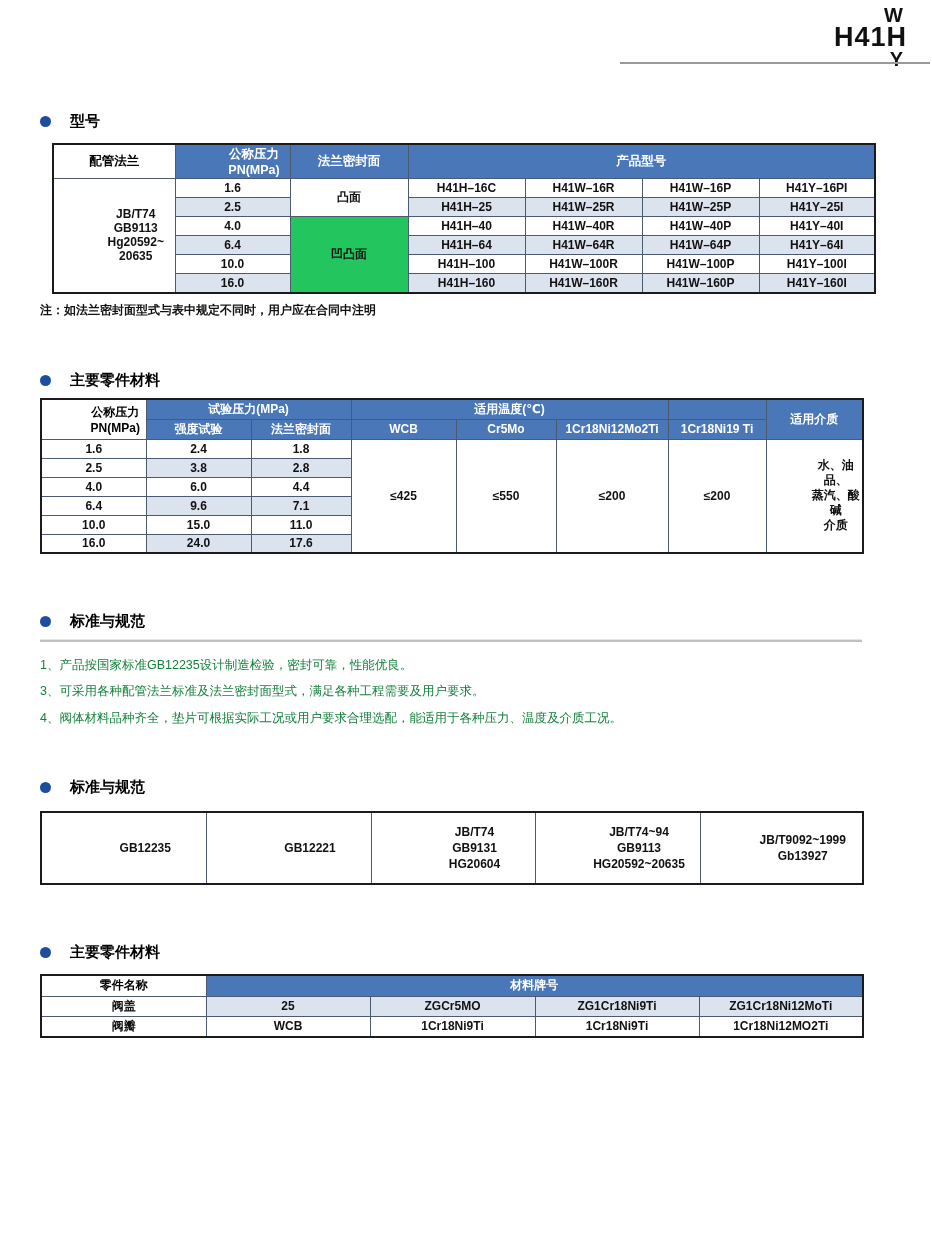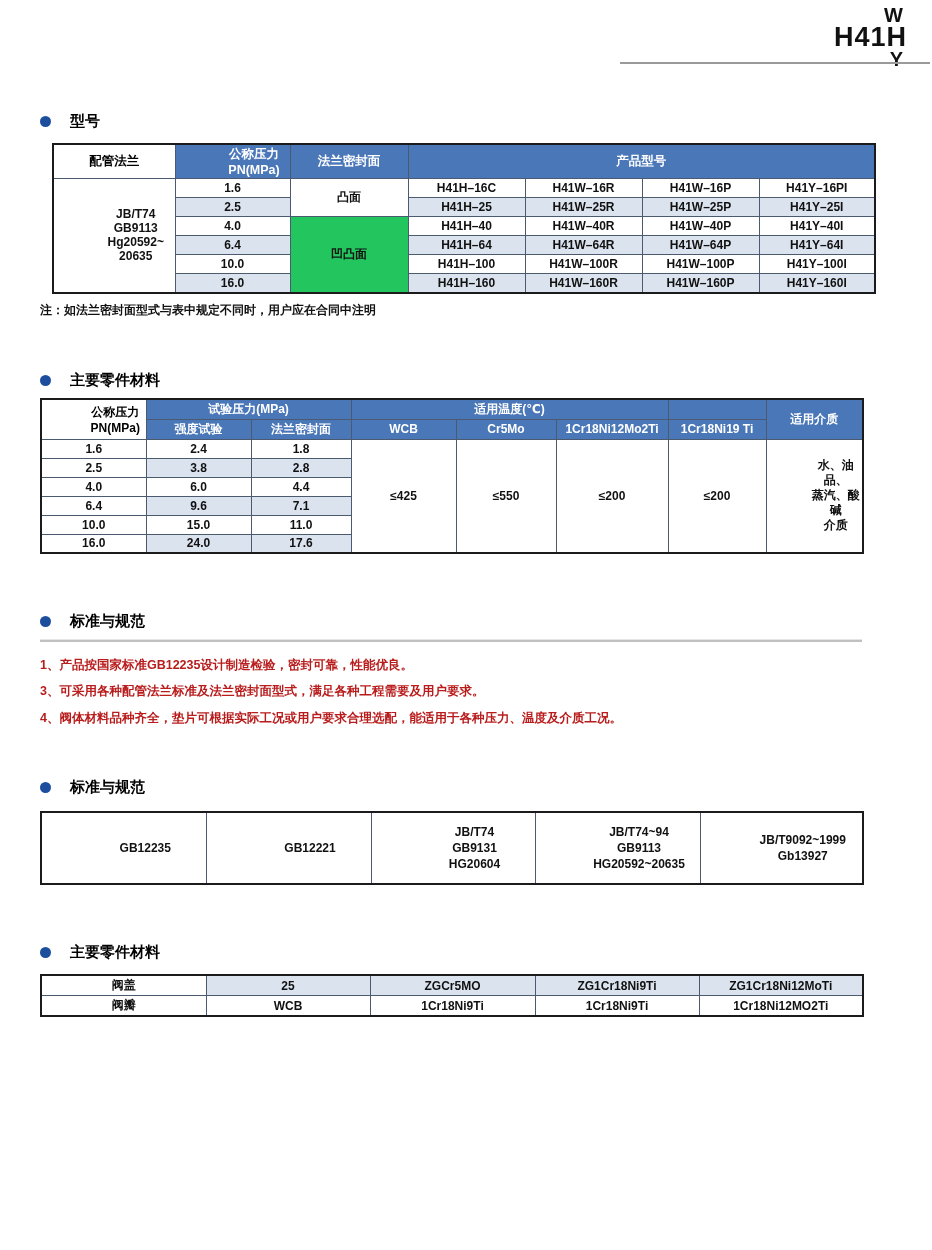--- a/index.html
+++ b/index.html
@@ -77,21 +77,21 @@
   .t-std td { height: 72px; line-height: 16px; }
 
   
   .t-parts th { height: 21px; }
 
   
   .body-text {
     font-size: 12.5px; font-weight: 700; line-height: 1.5; color: #0a0a0a;
   }
   .feature-line {
-    font-size: 12.5px; font-weight: 700; line-height: 1.55; color: #b91c1c;
+    font-size: 12.5px; font-weight: 400; line-height: 1.55; color: #15803d;
     margin-bottom: 7px;
   }
 
   
   .mt-model   { margin-top: 112px; }
   .gap-table1 { margin-top: 12px; margin-left: 12px; }
   .mt-usage   { margin-top: 52px; }
   .gap-usage  { margin-top: 16px; }
   .mt-mat1    { margin-top: 52px; }
   .gap-table2 { margin-top: 8px; }
@@ -317,20 +317,24 @@
     </div>
     <table class="t-parts gap-table4">
       <colgroup>
         <col style="width:165px">
           <col style="width:164px">
           <col style="width:165px">
           <col style="width:164px">
           <col style="width:164px">
       </colgroup>
       <tbody>
+          <tr>
+        <th class="white">零件名称</th>
+        <th class="blue" colspan="4">材料牌号</th>
+      </tr>
       <tr>
         <td>阀盖</td>
         <td class="stripe">25</td>
         <td class="stripe">ZGCr5MO</td>
         <td class="stripe">ZG1Cr18Ni9Ti</td>
         <td class="stripe">ZG1Cr18Ni12MoTi</td>
       </tr>
       <tr>
         <td>阀瓣</td>
         <td>WCB</td>

